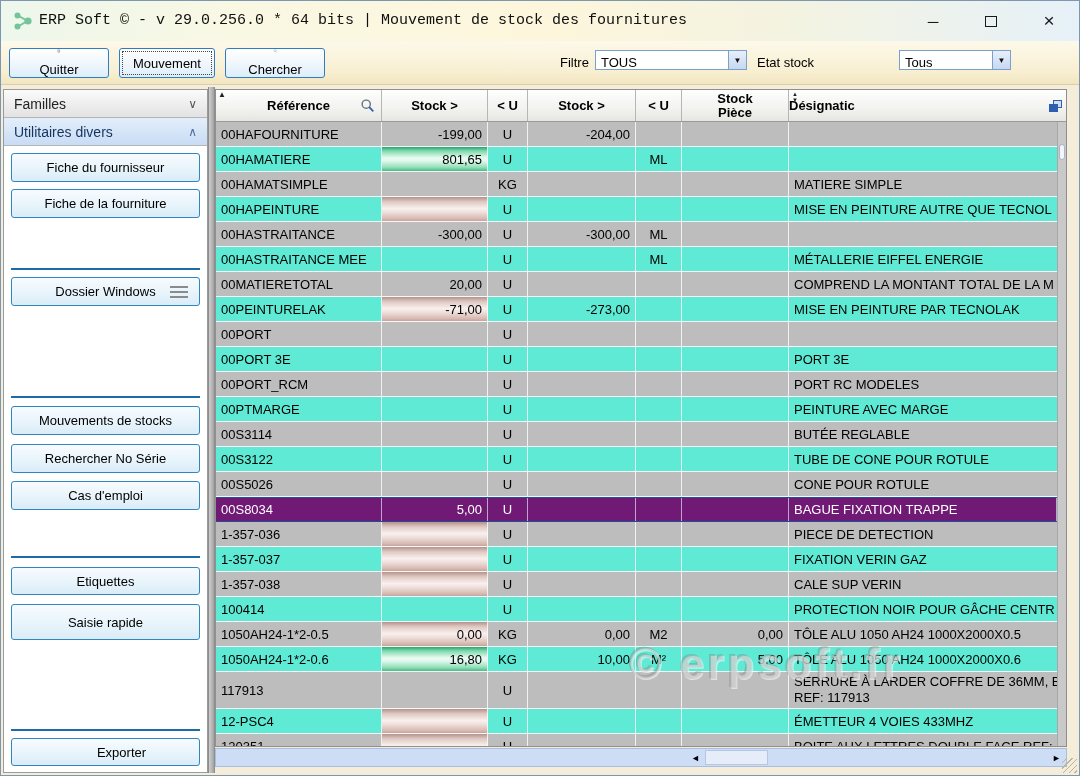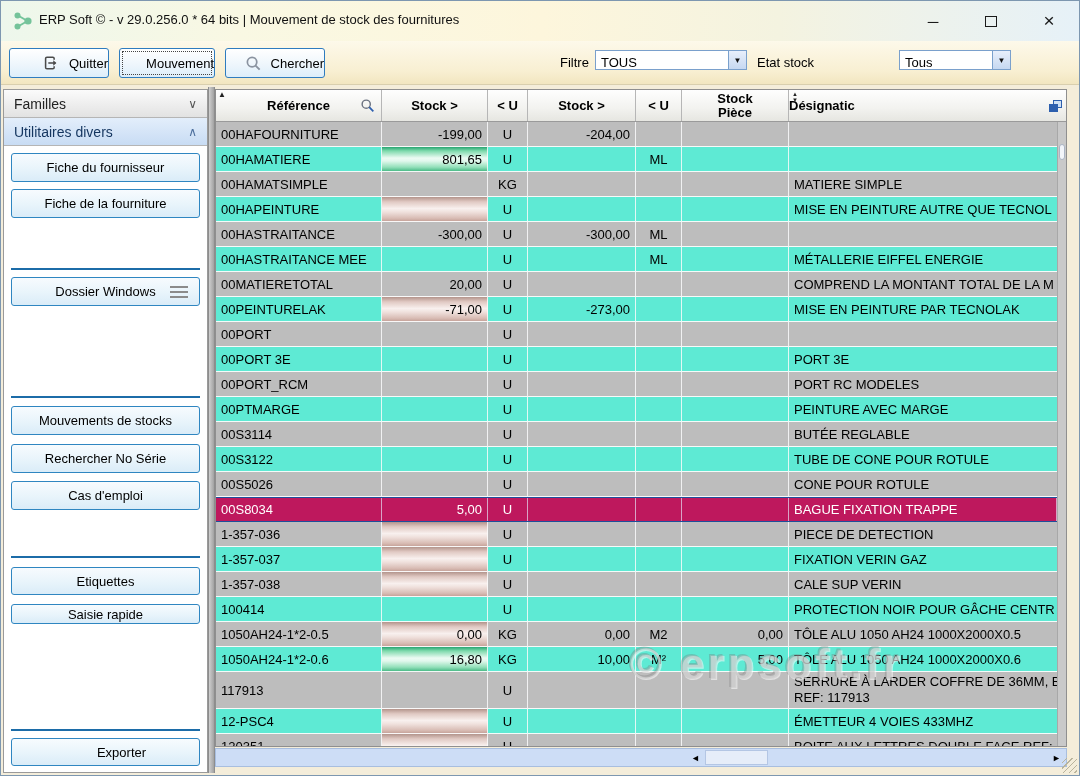--- a/index.html
+++ b/index.html
@@ -3,35 +3,35 @@
 <meta charset="utf-8">
 <style>
   html,body{margin:0;padding:0;background:#9aa0a8;}
   *{box-sizing:border-box;}
   .window{position:relative;width:1080px;height:776px;margin:0 auto;overflow:hidden;
           font-family:"Liberation Sans",sans-serif;background:#f4edda;border:1px solid #7d97b0;}
 
   
   .titlebar{position:absolute;left:0;top:0;width:1080px;height:40px;
     background:linear-gradient(90deg,#edf7ec 0%,#f9f8e3 22%,#fdf6dc 50%,#f4f3e0 72%,#e6f1f8 100%);}
-  .title-text{position:absolute;left:38px;top:11px;font-size:13px;color:#101010;white-space:nowrap;}
+  .title-text{position:absolute;left:38px;top:11px;font-size:15px;color:#101010;white-space:nowrap;font-family:Liberation Mono, monospace;}
   .logo{position:absolute;left:11px;top:9px;width:22px;height:22px;}
   .win-btn{position:absolute;top:8px;width:32px;height:24px;display:flex;align-items:center;justify-content:center;font-size:15px;color:#1a1a1a;}
   .wb-min{left:916px;}
   .wb-max{left:974px;}
   .wb-close{left:1032px;font-size:19px;}
   .max-box{width:12px;height:11px;border:1.4px solid #1a1a1a;display:inline-block;}
 
   
   .toolbar{position:absolute;left:0;top:40px;width:1080px;height:44px;
     background:linear-gradient(180deg,#fdf9ea 0%,#f8efd2 70%,#f2e6c0 100%);
     border-bottom:1px solid #d9cfae;}
   .tb-btn{position:absolute;top:7px;height:30px;border:1px solid #2f7cbf;border-radius:3px;
     background:linear-gradient(180deg,#ffffff 0%,#eef6fc 55%,#ddeefa 100%);
-    font-size:13px;color:#000;display:flex;align-items:center;justify-content:flex-end;gap:9px;cursor:pointer;}
+    font-size:13px;color:#000;display:flex;align-items:center;justify-content:center;gap:9px;cursor:pointer;flex-direction:column;}
   .btn-quitter{left:8px;width:100px;}
   .btn-mouvement{left:118px;width:96px;outline:1px dotted #444;outline-offset:-4px;}
   .btn-chercher{left:224px;width:100px;}
   .tb-label{position:absolute;top:14px;font-size:13px;color:#000;}
   .lbl-filtre{left:559px;}
   .lbl-etat{left:756px;}
   .combo{position:absolute;top:9px;height:20px;border:1px solid #7aa0cc;background:#fff;display:flex;cursor:pointer;}
   .combo-filtre{left:594px;width:152px;}
   .combo-etat{left:898px;width:112px;}
   .combo-text{flex:1;font-size:13px;padding:4px 4px 0 5px;white-space:nowrap;overflow:hidden;}
@@ -44,21 +44,21 @@
     padding:0 10px;font-size:14px;border-bottom:1px solid #b5b5b5;cursor:pointer;}
   .acc-familles{background:linear-gradient(180deg,#fbfbfb,#e2e2e2);color:#222;}
   .acc-utilitaires{background:linear-gradient(180deg,#e3eefb,#c8dcf4);color:#14355f;}
   .chev{font-size:12px;color:#4d6f9d;}
   .chev-gray{color:#555;}
   .side-area{position:absolute;left:0;top:56px;right:0;bottom:0;background:#fff;}
   .side-btn{position:absolute;left:7px;width:189px;height:29px;border:1px solid #2f86c1;border-radius:3px;
     background:linear-gradient(180deg,#f7fbfe 0%,#e8f4fb 55%,#daecf8 100%);
     font-size:13px;color:#000;display:flex;align-items:center;justify-content:center;cursor:pointer;}
   .sb1{top:7px;} .sb2{top:43px;} .sb3{top:131px;} .sb4{top:260px;} .sb5{top:298px;}
-  .sb6{top:335px;} .sb7{top:421px;height:28px;} .sb8{top:458px;height:20px;} .sb9{top:592px;height:28px;padding-left:32px;}
+  .sb6{top:335px;} .sb7{top:421px;height:28px;} .sb8{top:458px;height:36px;} .sb9{top:592px;height:28px;padding-left:32px;}
   .side-div{position:absolute;left:7px;width:189px;border-top:2px solid #1c6ca8;}
   .dv1{top:122px;} .dv2{top:250px;} .dv3{top:410px;} .dv4{top:583px;}
   .burger{position:absolute;right:11px;top:8px;width:18px;display:flex;flex-direction:column;gap:3px;}
   .burger span{display:block;height:2px;background:#8b8b8b;}
 
   
   .splitter{position:absolute;left:207px;top:86px;width:7px;height:686px;
     background:linear-gradient(90deg,#cfcfcf,#a2a2a2);border-left:1px solid #8d8d8d;border-right:1px solid #8d8d8d;}
 
   
@@ -74,21 +74,21 @@
   .th-mag{position:absolute;right:5px;top:8px;}
   .updown{position:absolute;left:576px;top:1px;display:flex;flex-direction:column;font-size:6px;line-height:6px;color:#222;}
   .colicon{width:13px;height:12px;position:relative;display:inline-block;}
   .colicon .back{position:absolute;right:0;top:0;width:9px;height:8px;border:1px solid #2d5fae;background:#cfe0f4;}
   .colicon .front{position:absolute;left:0;bottom:0;width:9px;height:8px;border:1px solid #2d5fae;background:#2d5fae;}
 
   .tbody{position:absolute;left:0;top:32px;width:841px;height:624px;overflow:hidden;background:#bdbdbd;}
   .row{display:flex;width:841px;height:25px;}
   .row.gray{background:#bdbdbd;}
   .row.lite{background:#5eead4;}
-  .row.sel{background:#be185d;color:#fff;border-top:1px solid #1d4f9b;border-bottom:1px solid #1d4f9b;}
+  .row.sel{background:#701a75;color:#fff;border-top:1px solid #1d4f9b;border-bottom:1px solid #1d4f9b;}
   .row.tall{height:37px;}
   .cell{border-right:1px solid rgba(250,250,252,.85);border-bottom:1px solid rgba(253,253,253,.95);
     padding:0 5px;font-size:13px;display:flex;align-items:center;overflow:hidden;white-space:nowrap;}
   .row.sel .cell{border-right:1px solid rgba(230,240,255,.65);border-bottom:none;}
   .c-ref{width:166px;} .c-s1{width:106px;justify-content:flex-end;} .c-u1{width:40px;justify-content:center;}
   .c-s2{width:108px;justify-content:flex-end;} .c-u2{width:46px;justify-content:center;}
   .c-sp{width:107px;justify-content:flex-end;} .c-des{width:268px;border-right:none;}
   .c-des.two{flex-direction:column;align-items:flex-start;justify-content:center;line-height:16px;}
   .grad-green{background:linear-gradient(180deg,#28a572 0%,#7cd9ab 16%,#ecfbf3 46%,#e2f8ed 58%,#93e0ba 84%,#4cbb88 100%);}
   .grad-pink{background:linear-gradient(180deg,#b3948c 0%,#e0c9c3 20%,#f8f0ee 48%,#f0e2de 62%,#d9bdb5 88%,#c7a49b 100%);}

